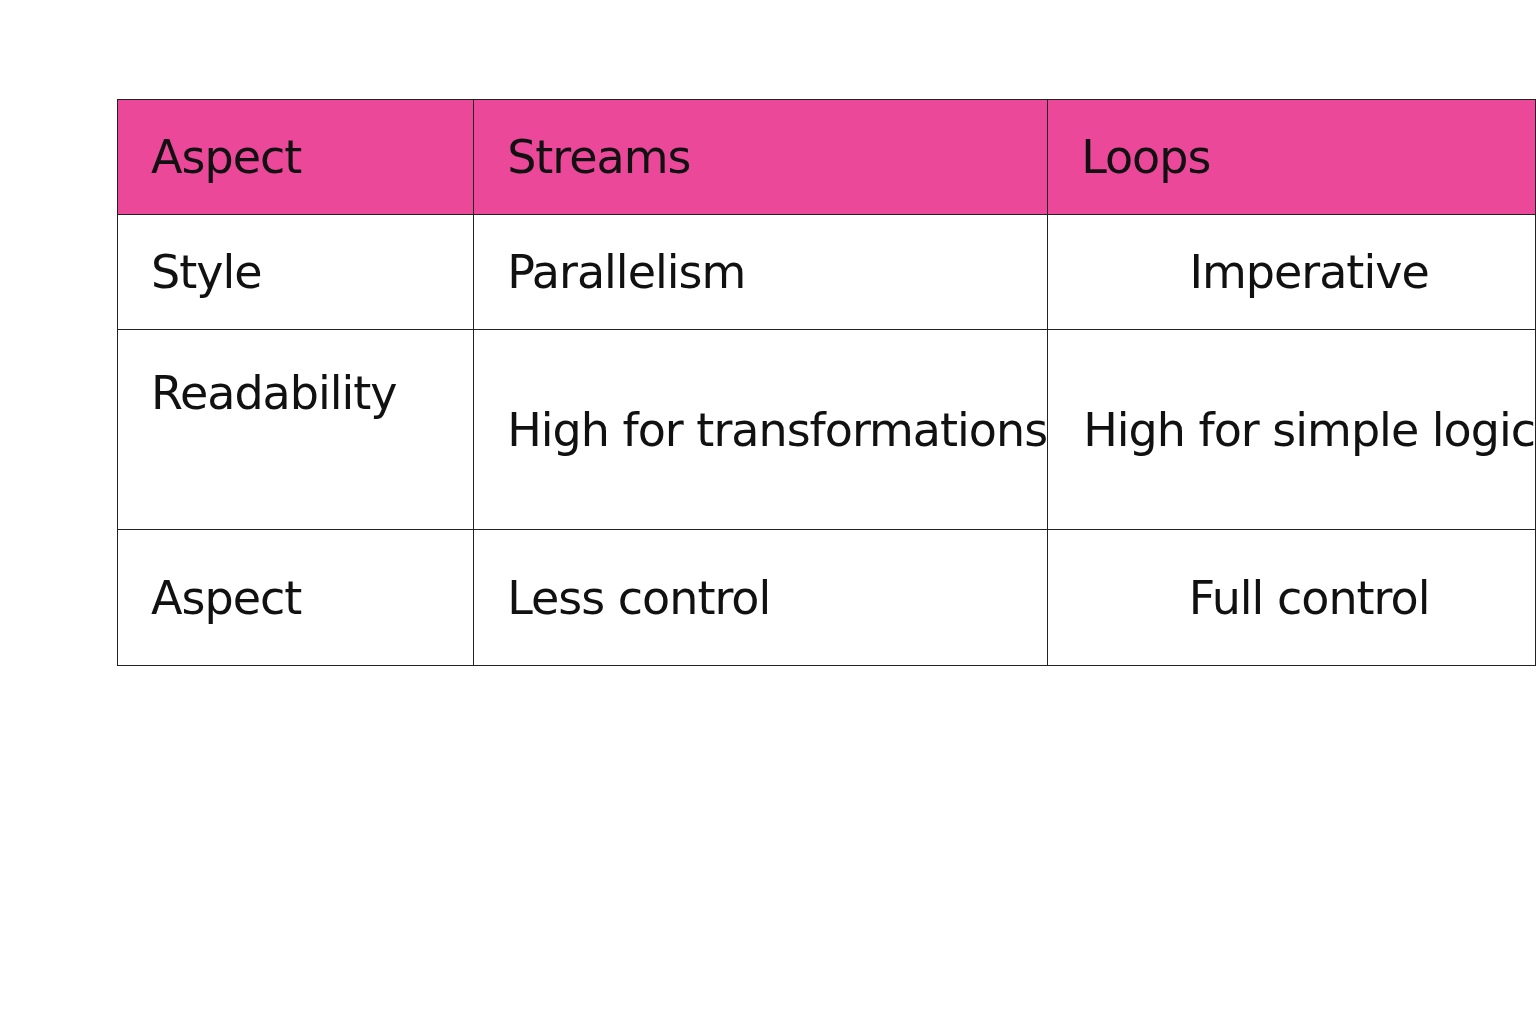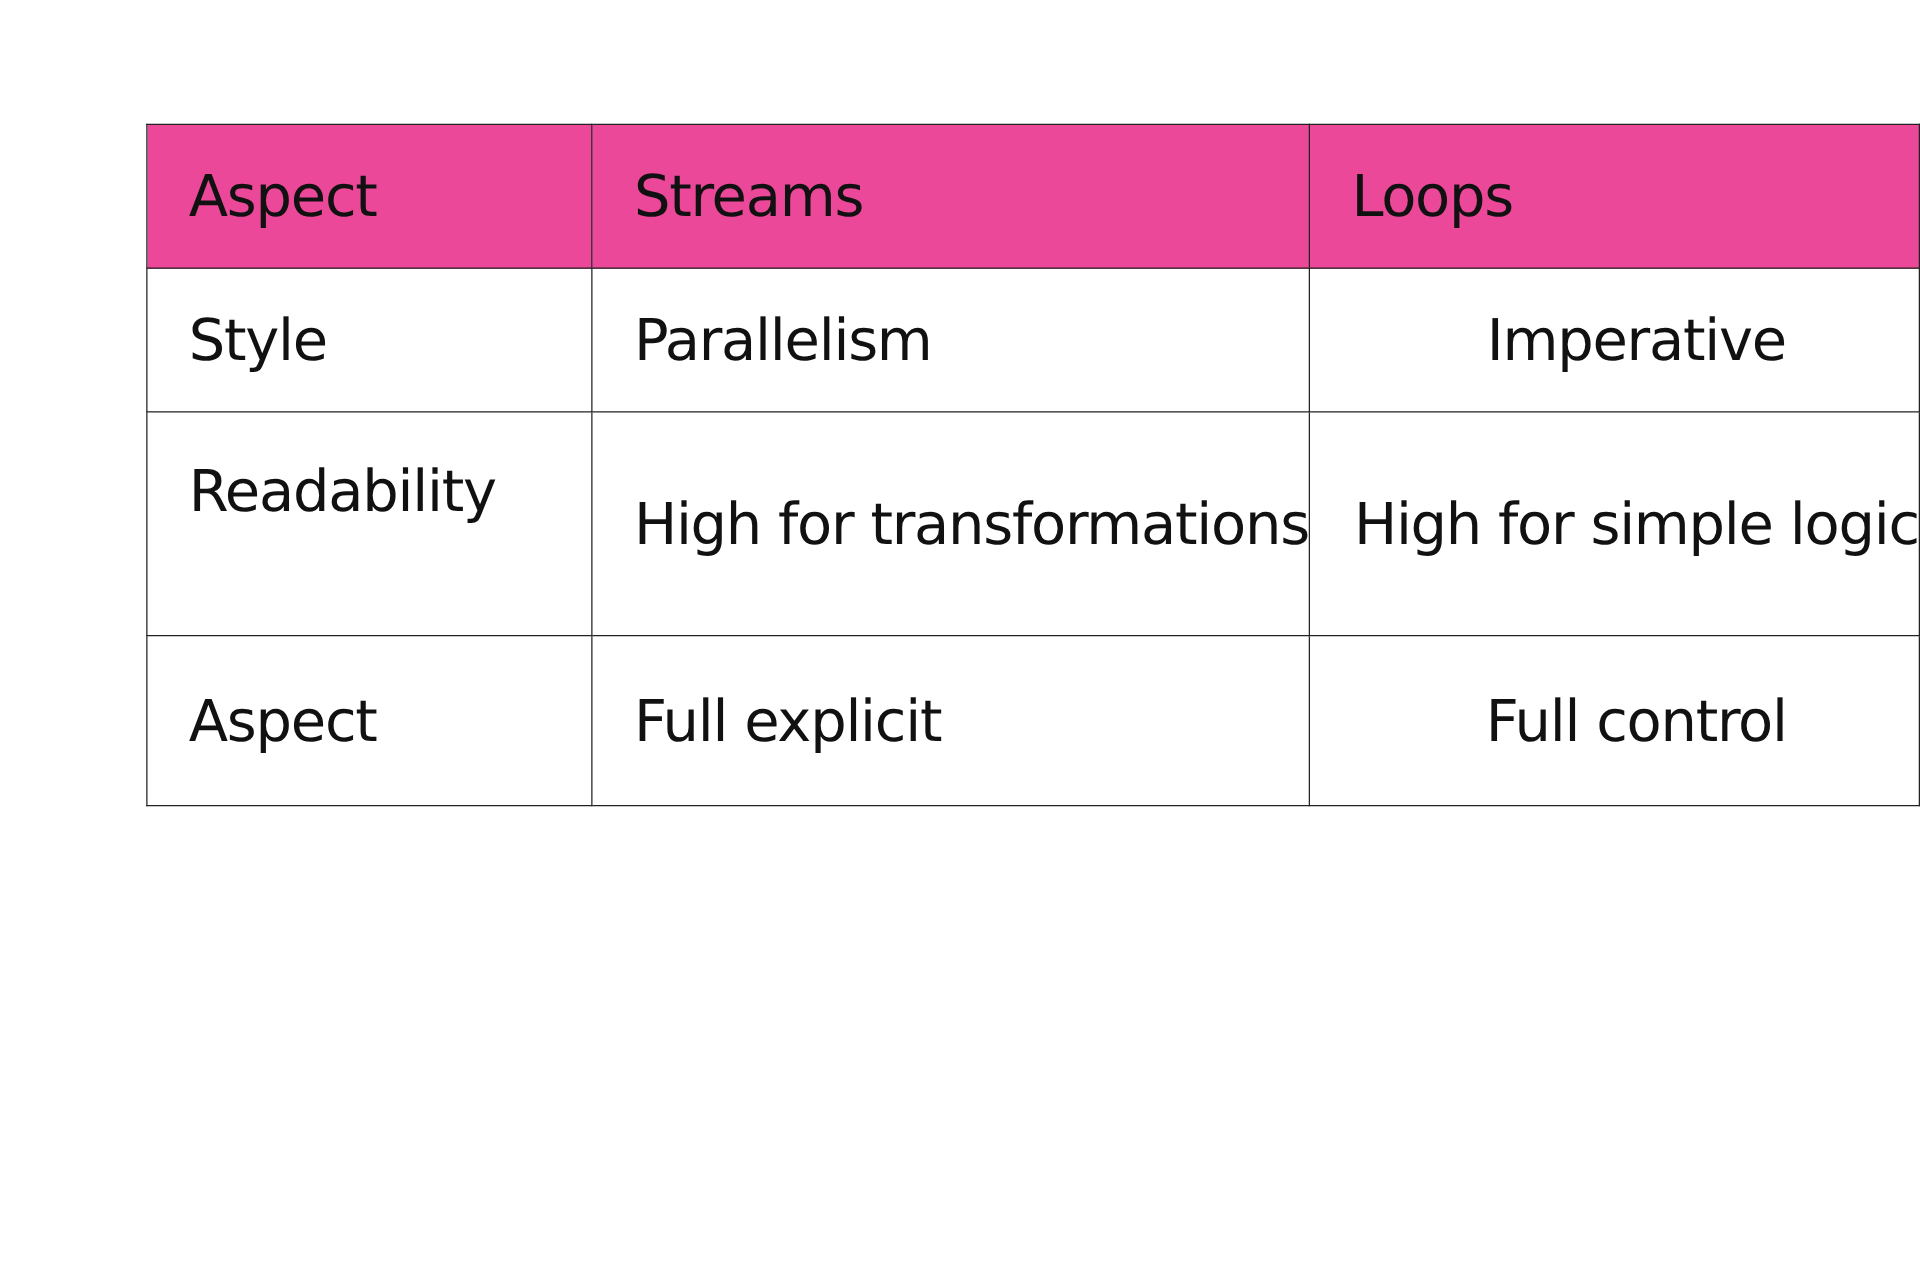--- a/index.html
+++ b/index.html
@@ -4,21 +4,21 @@
 <style>
   html, body { margin:0; padding:0; }
   body { width:1536px; height:1024px; background:#ffffff; position:relative; overflow:hidden;
          font-family:"DejaVu Sans", "Liberation Sans", sans-serif; color:#111; }
   .tbl { position:absolute; left:117px; top:99px; border-collapse:collapse; table-layout:fixed; }
   .tbl td, .tbl th { border:1.5px solid #222; padding:0 0 0 33px; text-align:left; vertical-align:middle;
          font-size:46px; line-height:66px; font-weight:normal; letter-spacing:-1px; white-space:nowrap; overflow:visible; }
   .tbl th { background:#ec4899; font-weight:normal; height:114px; font-size:46px; }
   .c1 { width:470px; } .c2 { width:386px; } .c3 { width:343px; }
   .tbl td.top { vertical-align:top; padding-top:30px; }
-  .r1 { height:115px; } .r2 { height:129px; } .r3 { height:130px; } .r4 { height:179px; } .r5 { height:136px; }
+  .r1 { height:115px; } .r2 { height:129px; } .r3 { height:130px; } .r4 { height:200px; } .r5 { height:136px; }
   .tbl td.c3cell { padding-left:35px;text-align:center; }
   .wrap { white-space:normal; }
 </style>
 </head>
 <body>
 
 <table class="tbl">
   <colgroup>
       <col class="c1">
       <col class="c2">
@@ -37,17 +37,17 @@
       <td>Parallelism</td>
       <td class="c3cell">Imperative</td>
     </tr>
     <tr class="r4">
       <td class="top">Readability</td>
       <td class="wrap">High for transformations</td>
       <td class="c3cell wrap">High for simple logic</td>
     </tr>
     <tr class="r5">
       <td>Aspect</td>
-      <td>Full explicit</td>
+      <td>Less control</td>
       <td class="c3cell">Full control</td>
     </tr>
   </tbody>
 </table>
 
 </body></html>

